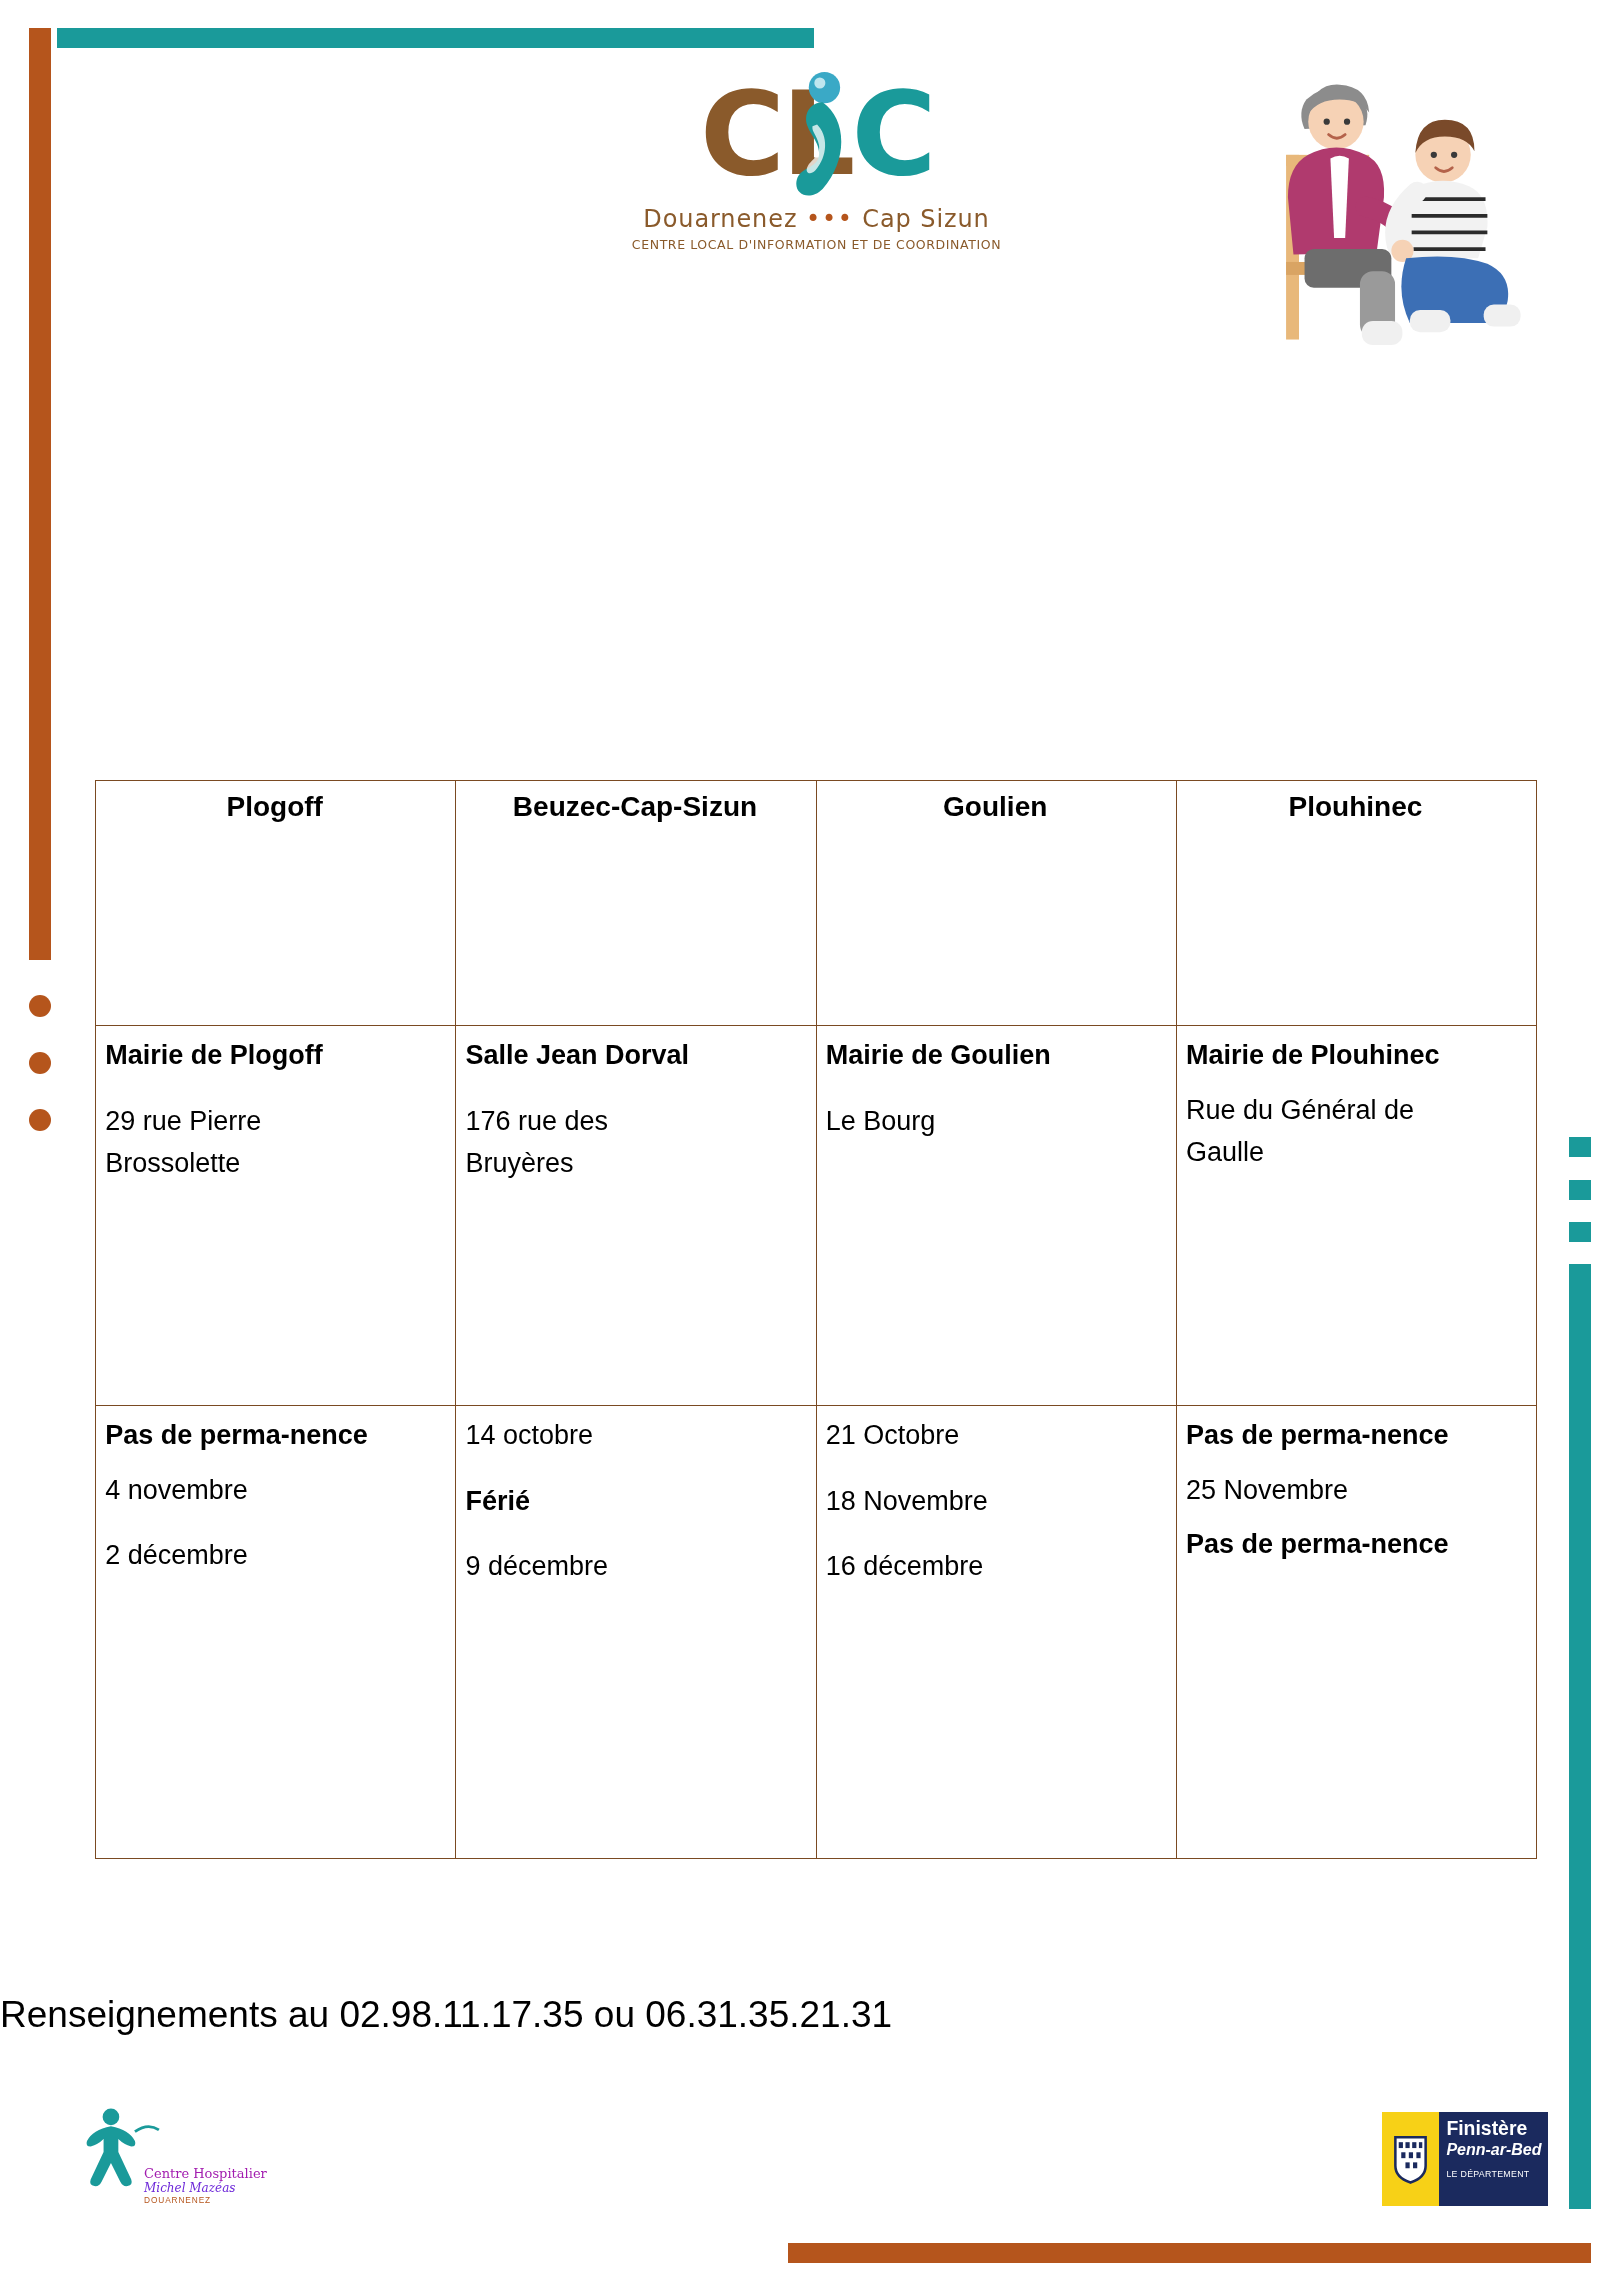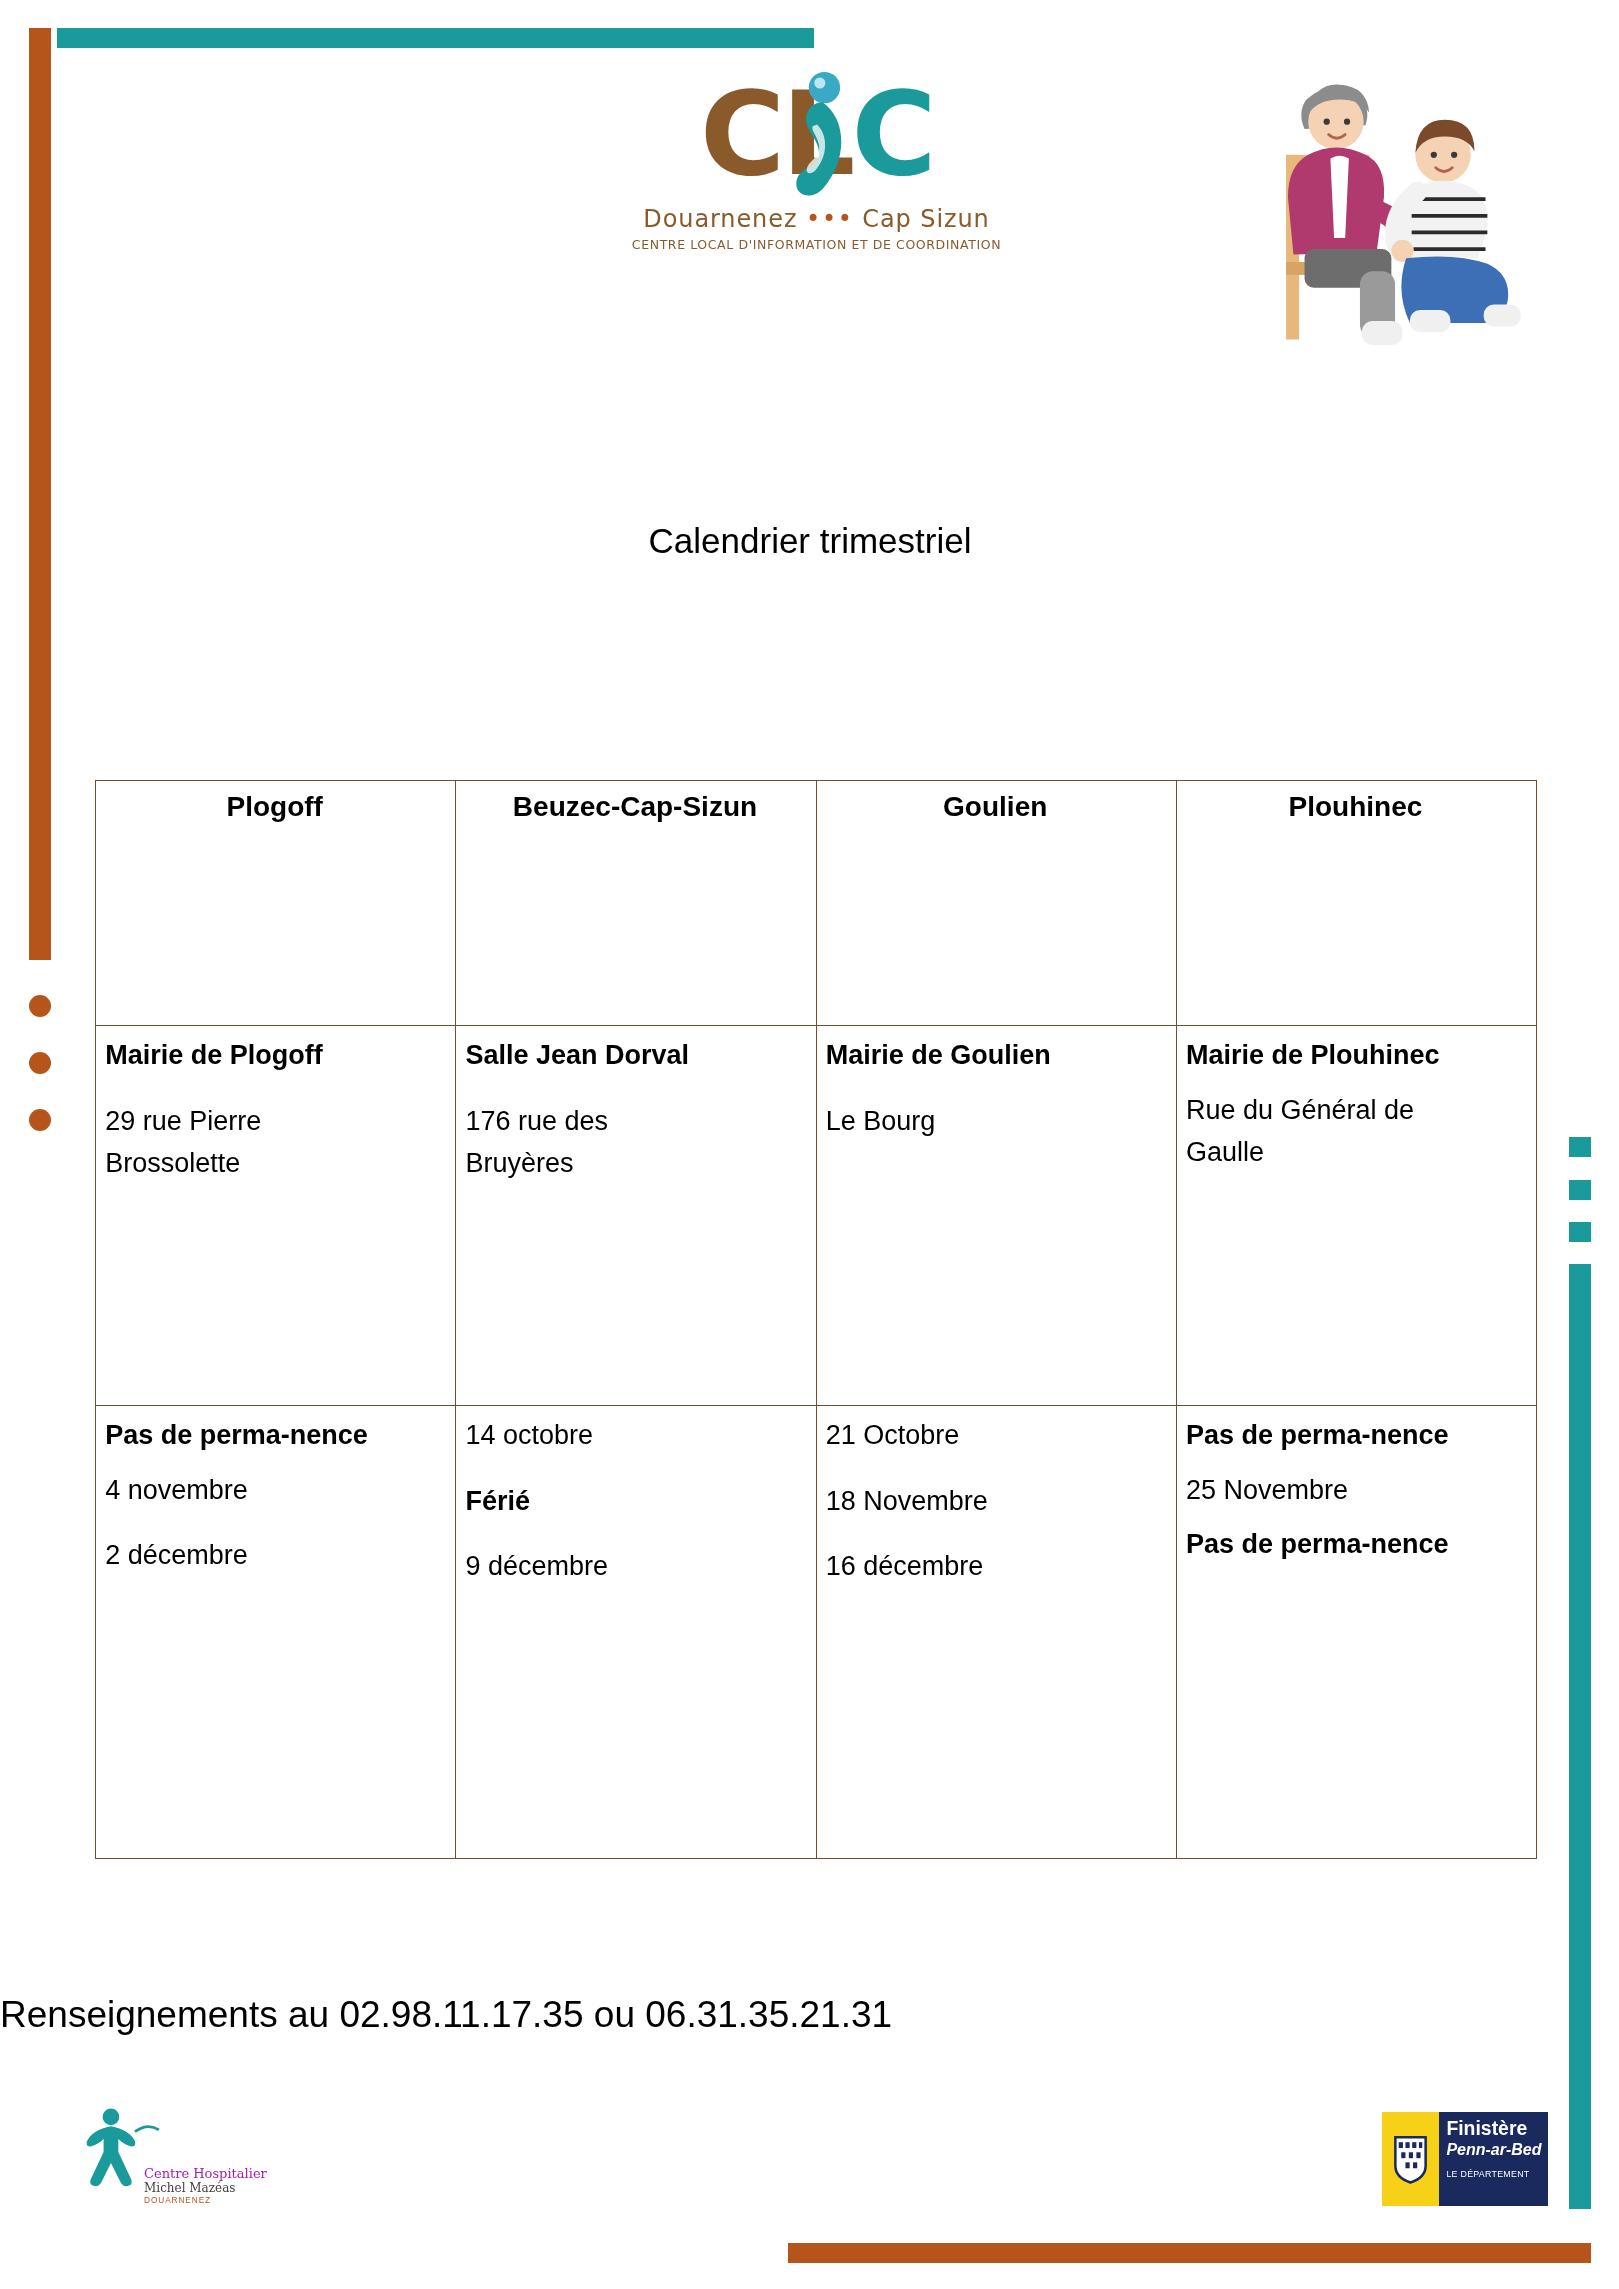--- a/index.html
+++ b/index.html
@@ -208,21 +208,22 @@
     height: 120px;
   }
   .ch-logo .ch-text1 {
     font-family: "DejaVu Serif", serif;
     font-size: 13px;
     color: #a21caf;
   }
   .ch-logo .ch-text2 {
     font-family: "DejaVu Serif", serif;
     font-size: 12px;
-    color: #404040;
+    color: #6d28d9;
+    font-style: italic;
   }
   .ch-logo .ch-text3 {
     font-size: 8.3px;
     color: #b5551c;
     letter-spacing: 0.9px;
   }
 
   .fin-logo {
     position: absolute;
     left: 1382px;
@@ -328,21 +329,20 @@
       <line x1="174" y1="204" x2="256" y2="204"></line>
       <line x1="176" y1="222" x2="254" y2="222"></line>
     </g>
     <path d="M180 160 q-30 26 -22 58" stroke="#f2f2f2" stroke-width="22" fill="none" stroke-linecap="round"></path>
     <circle cx="164" cy="224" r="12" fill="#f6d2b5"></circle>
     <path d="M168 232 q54 -6 88 6 q26 12 22 40 l-6 24 l-100 0 q-16 -34 -4 -70z" fill="#3c6fb5"></path>
     <rect x="252" y="282" width="40" height="24" rx="11" fill="#f0f0f0"></rect>
     <rect x="172" y="288" width="44" height="24" rx="11" fill="#f0f0f0"></rect>
   </svg>
 
-  <div class="doc-title">Calendrier trimestriel</div>
 
   <table class="cal-table">
     <thead>
       <tr>
         <th>Plogoff</th>
         <th>Beuzec-Cap-Sizun</th>
         <th>Goulien</th>
         <th>Plouhinec</th>
       </tr>
     </thead>

